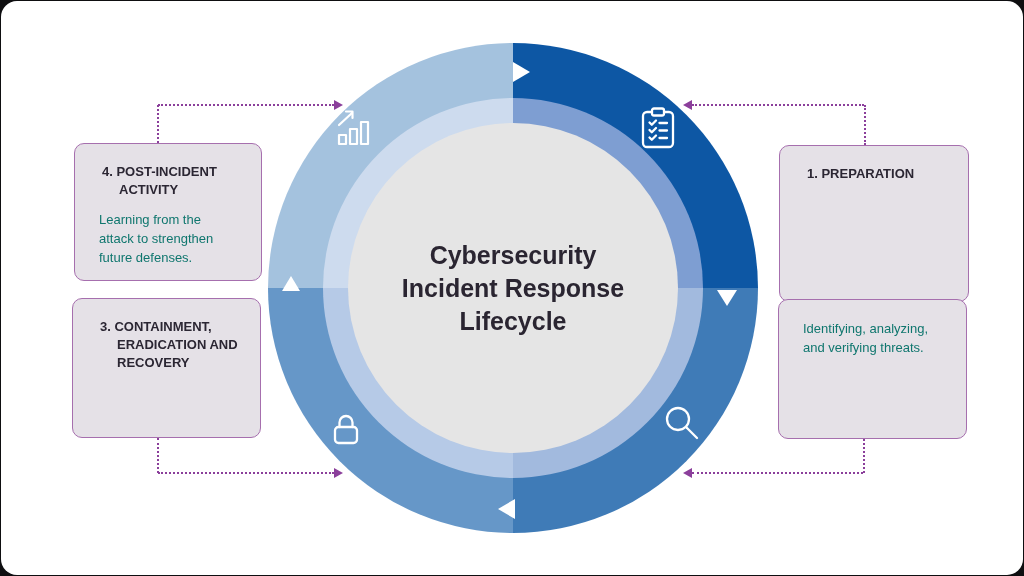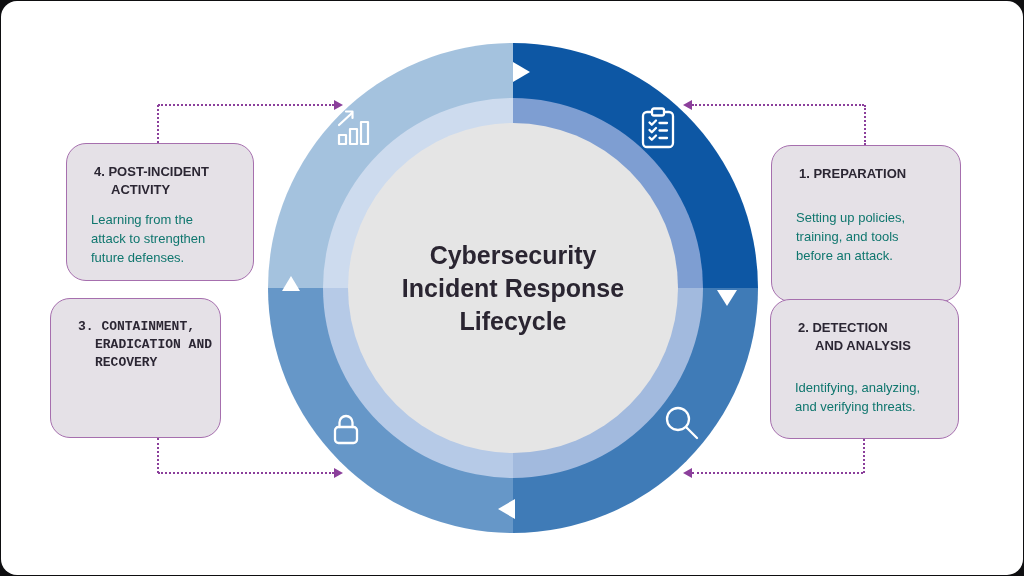--- a/index.html
+++ b/index.html
@@ -23,25 +23,25 @@
   .tri-up{left:281px;top:275px;border-left:9px solid transparent;border-right:9px solid transparent;border-bottom:15px solid #fff;}
 
   
   .ring-icon{position:absolute;}
   .icon-clipboard{left:639px;top:105px;}
   .icon-barchart{left:334px;top:107px;}
   .icon-lock{left:331px;top:411px;}
   .icon-magnifier{left:663px;top:404px;}
 
   
-  .box{position:absolute;background:#e5e1e7;border:1.5px solid #a66fae;border-radius:20px;
-    padding:19px 4px 12px 24px;box-sizing:border-box;}
+  .box{position:absolute;background:#e5e1e7;border:1.5px solid #a66fae;border-radius:10px;
+    padding:19px 4px 12px 24px;box-sizing:border-box;margin-left:8px;}
   .box1{left:770px;top:144px;width:190px;height:157px;}
   .box2{left:769px;top:298px;width:189px;height:140px;}
-  .box3{left:49px;top:297px;width:171px;height:140px;font-family:Liberation Mono, monospace;}
+  .box3{left:63px;top:297px;width:189px;height:140px;}
   .box4{left:65px;top:142px;width:188px;height:138px;}
   .box-title{font-weight:bold;font-size:13px;line-height:18px;color:#2b2633;white-space:pre-line;
     padding-left:17px;text-indent:-17px;margin:0 0 0 3px;}
   .box-body{font-size:13px;line-height:19px;color:#0f766e;white-space:pre-line;margin:0;}
   .box1 .box-title{margin-bottom:25px;} .box2 .box-title{margin-bottom:23px;}
   .box3 .box-title{margin-bottom:4px;}  .box4 .box-title{margin-bottom:11px;}
 
   
   .conn-v{position:absolute;width:0;border-left:2px dotted #8b3f9b;}
   .conn-h{position:absolute;height:0;border-top:2px dotted #8b3f9b;}
@@ -120,27 +120,22 @@
     <div class="conn-v c3v"></div>
     <div class="conn-h c3h"></div>
     <div class="ahead ahead-right c3a"></div>
 
     <div class="conn-v c2v"></div>
     <div class="conn-h c2h"></div>
     <div class="ahead ahead-left c2a"></div>
 
     <div class="box box1">
       <p class="box-title">1. PREPARATION</p>
-      <p class="box-body">Setting up policies,
-training, and tools
-before an attack.</p>
     </div>
     <div class="box box2">
-      <p class="box-title">2. DETECTION
-AND ANALYSIS</p>
       <p class="box-body">Identifying, analyzing,
 and verifying threats.</p>
     </div>
     <div class="box box3">
       <p class="box-title">3. CONTAINMENT,
 ERADICATION AND
 RECOVERY</p>
     </div>
     <div class="box box4">
       <p class="box-title">4. POST-INCIDENT

